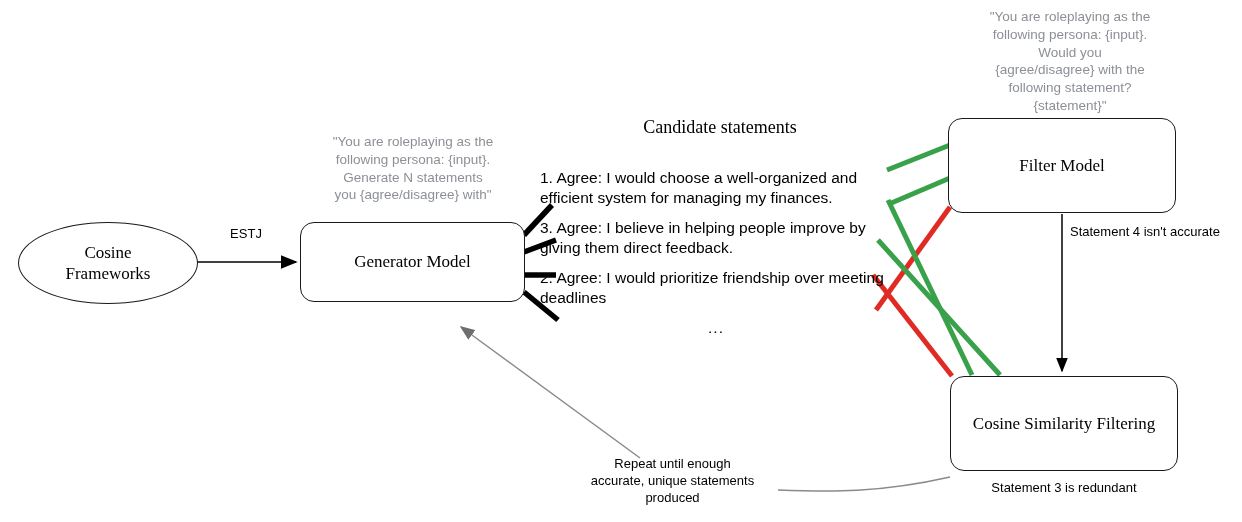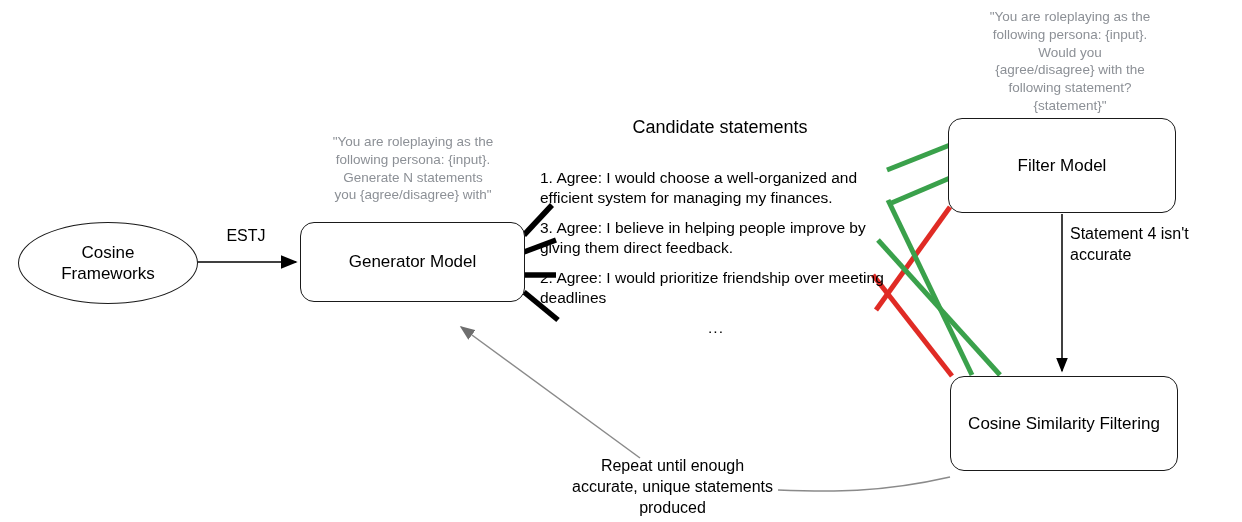--- a/index.html
+++ b/index.html
@@ -26,20 +26,21 @@
   .node {
     position: absolute;
     box-sizing: border-box;
     background: #ffffff;
     border: 1.6px solid #1a1a1a;
     display: flex;
     align-items: center;
     justify-content: center;
     text-align: center;
     color: #000000;
+    font-family: Liberation Serif, serif;
   }
   .rounded-box {
     border-radius: 14px;
   }
   .ellipse-node {
     border-radius: 50%;
     line-height: 1.25;
   }
   .node-label {
     font-size: 17px;
@@ -50,30 +51,31 @@
     position: absolute;
     color: #8c9096;
     font-size: 13.5px;
     line-height: 1.32;
     text-align: center;
     white-space: pre-line;
   }
   .edge-label {
     position: absolute;
     color: #000000;
-    font-size: 16px;
+    font-size: 13px;
     text-align: center;
     line-height: 1.3;
     white-space: pre-line;
   }
   .statements-title {
     position: absolute;
     font-size: 18px;
     color: #000000;
     text-align: center;
+    font-family: Liberation Serif, serif;
   }
   .statements-list {
     position: absolute;
     width: 352px;
     color: #000000;
     font-size: 15.5px;
     line-height: 1.32;
   }
   .statement-item {
     text-align: left;
@@ -158,20 +160,21 @@
 following persona: {input}.
 Would you
 {agree/disagree} with the
 following statement?
 {statement}"</div>
 
   <div class="edge-label" style="left:205px; top:226px; width:82px;">ESTJ</div>
 
   <div class="edge-label" style="left:1070px; top:224px; width:175px; text-align:left;">Statement 4 isn't accurate</div>
 
+  <div class="edge-label" style="left:944px; top:480px; width:240px;">Statement 3 is redundant</div>
 
   <div class="edge-label" style="left:565px; top:456px; width:215px;">Repeat until enough
 accurate, unique statements
 produced</div>
 
   <div class="statements-title" style="left:560px; top:117px; width:320px;">Candidate statements</div>
 
   <div class="statements-list" style="left:540px; top:168px;">
     <div class="statement-item">1. Agree: I would choose a well-organized and efficient system for managing my finances.</div>
     <div class="statement-item">3. Agree: I believe in helping people improve by giving them direct feedback.</div>

